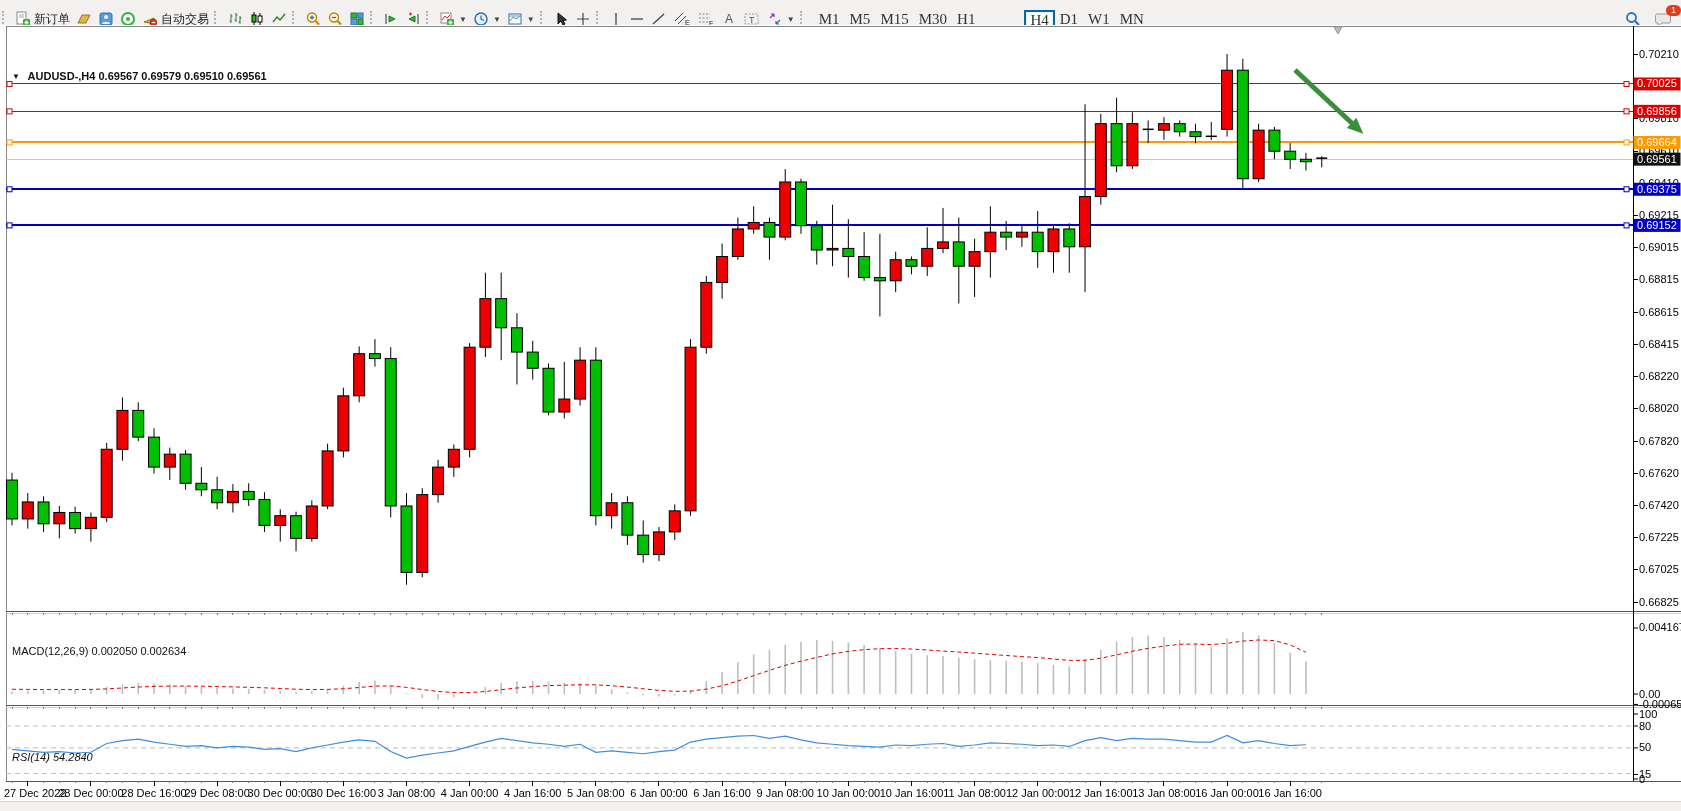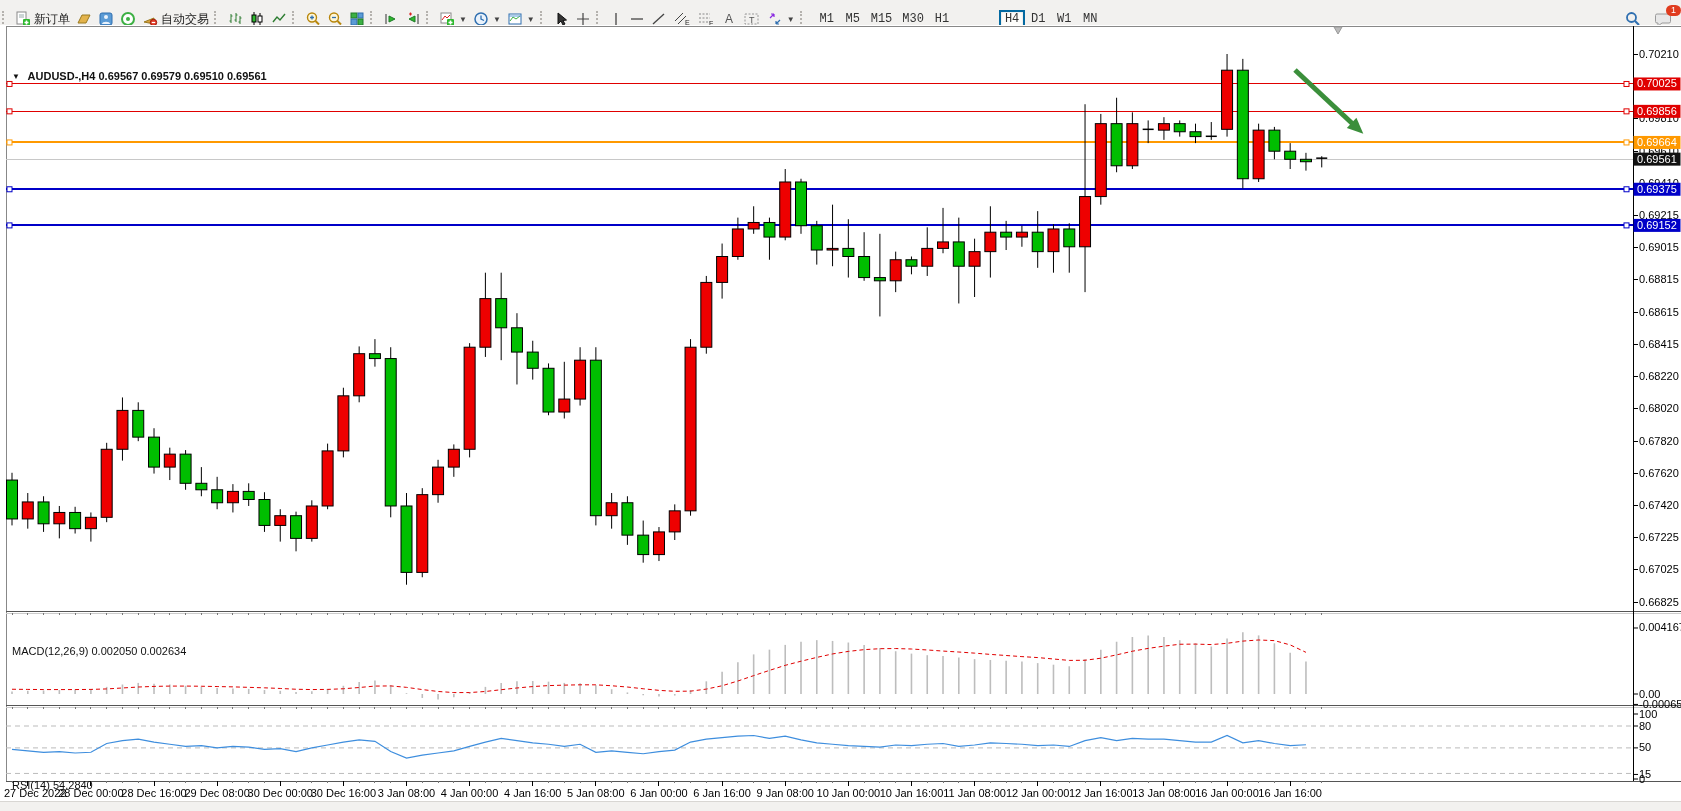--- a/index.html
+++ b/index.html
@@ -7,34 +7,34 @@
   
   .toolbar{position:absolute;left:0;top:0;width:1681px;height:39px;background:#f2f1ef;
            border-bottom:1px solid #d8d6d3;display:flex;align-items:center;box-sizing:border-box;}
   .grip{width:5px;height:17px;margin:0 3px 0 2px;border-left:2px dotted #b5b2ae;}
   .tb{display:inline-flex;align-items:center;gap:3px;height:21px;padding:0 3px;border:none;
       background:transparent;font-family:"Liberation Sans",sans-serif;font-size:12px;color:#222;cursor:default;}
   .tb svg{display:block;}
   .caret{font-size:8px;color:#444;margin-left:1px;}
   .tf-group{display:flex;align-items:center;margin-left:4px;}
   .tf{min-width:26px;height:19px;border:1px solid transparent;background:transparent;
-      font-family:Liberation Mono, monospace;font-size:12px;color:#333;padding:0 4px;}
+      font-family:Liberation Serif, serif;font-size:15px;color:#333;padding:0 4px;}
   .tf.active{background:#fdfdfb;border:2px solid #0369a1;box-shadow:inset 0 0 2px #ccc;margin-left:44px;}
   .tb-right{margin-left:auto;display:flex;align-items:center;margin-right:6px;gap:8px;}
   .nbadge{position:absolute;right:-6px;top:-4px;background:#e03c1e;color:#fff;border-radius:8px;
           font-size:9px;min-width:11px;height:11px;line-height:11px;text-align:center;padding:0 2px;}
   
   .chart-wrap{position:absolute;left:0;top:25px;width:1681px;height:786px;background:#fff;}
   #chart-svg{position:absolute;left:0;top:0;}
   .pane-header{position:absolute;font-size:11px;font-weight:bold;color:#111;white-space:nowrap;
                letter-spacing:0;margin-top:42px;}
   #symbol-header{left:12px;top:3px;}
   #symbol-header .tri{font-size:8px;vertical-align:1px;margin-right:5px;color:#111;}
   #macd-header{left:12px;top:578px;font-weight:normal;}
-  #rsi-header{left:12px;top:712px;font-weight:normal;}
+  #rsi-header{left:12px;top:684px;font-weight:normal;font-style:italic;}
   .bottom-strip{position:absolute;left:0;top:801px;width:1681px;height:10px;background:#f2f1ef;border-top:1px solid #d8d6d3;}
 </style>
 </head>
 <body>
 
 <div class="app">
 
   <div class="toolbar">
     <span class="grip"></span>
 

